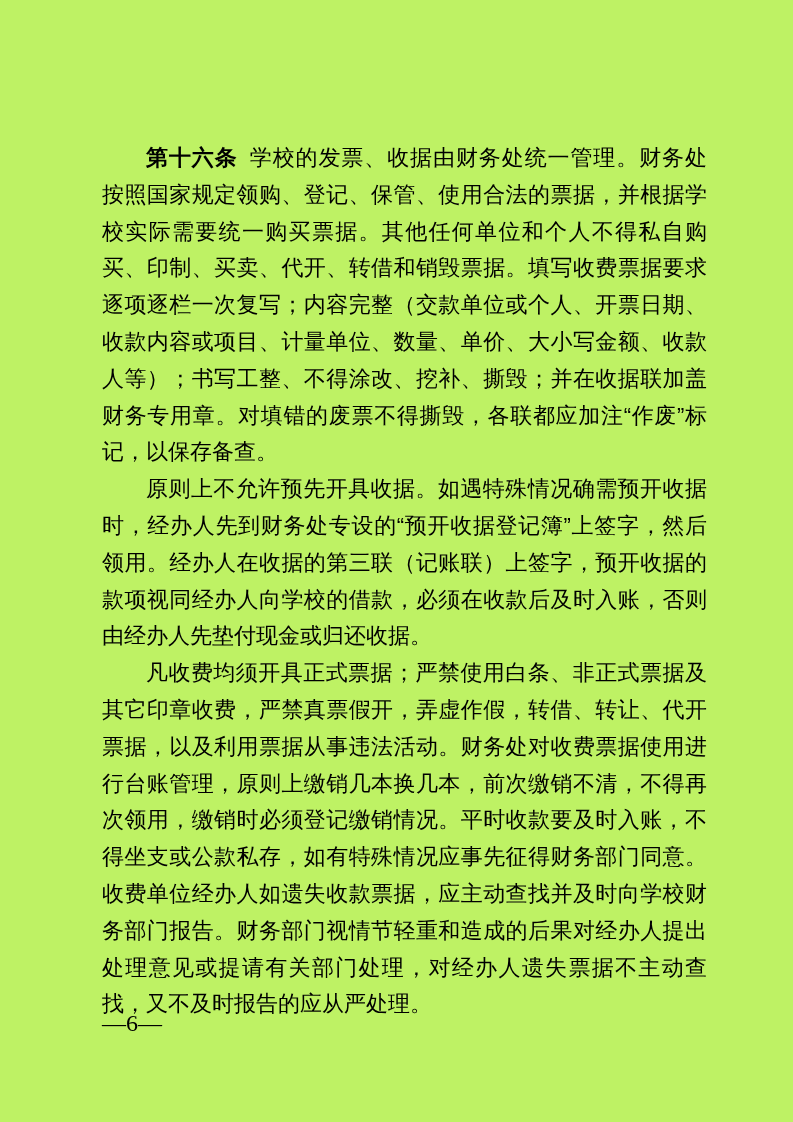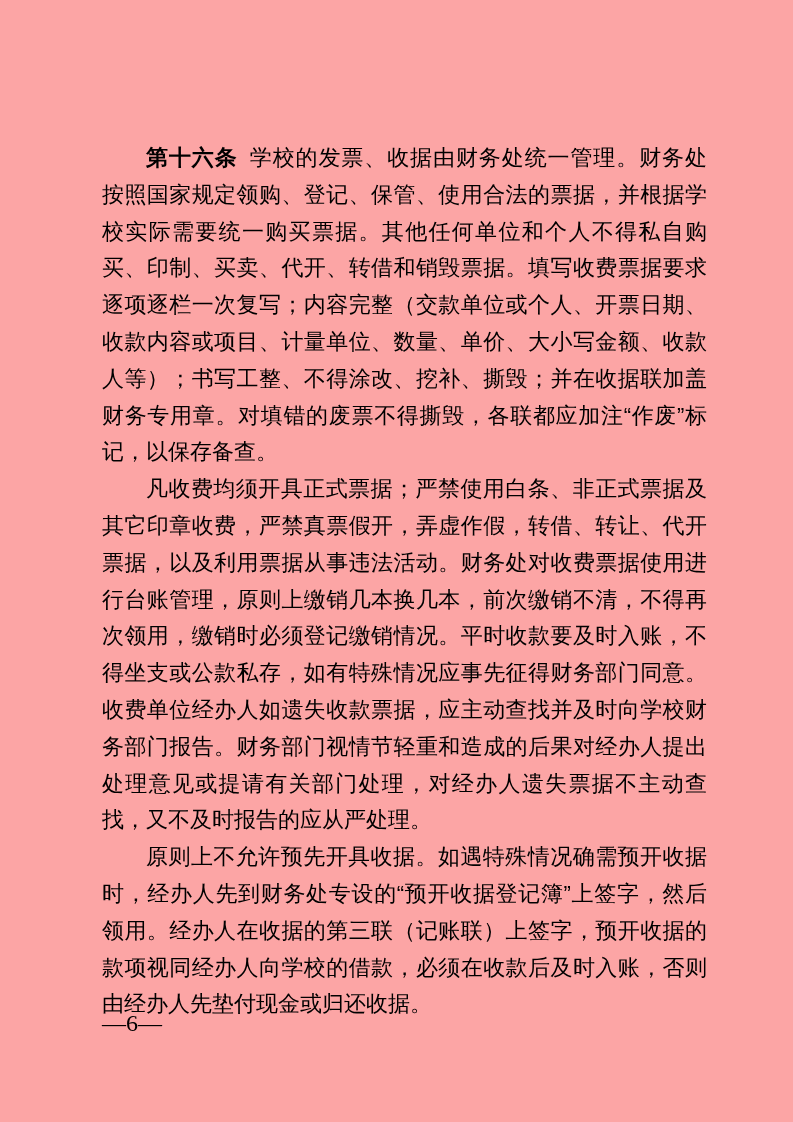--- a/index.html
+++ b/index.html
@@ -1,21 +1,21 @@
 <!DOCTYPE html>
 <html lang="zh"><head>
 <meta charset="utf-8">
 <style>
   * { margin: 0; padding: 0; box-sizing: border-box; }
   html, body { background: #ffffff; }
   .page {
     position: relative;
     width: 793px;
     height: 1122px;
-    background: #fca5a5;
+    background: #bef264;
     overflow: hidden;
     font-family: "Liberation Sans", sans-serif;
     color: #000000;
   }
   .content {
     position: absolute;
     left: 102px;
     top: 140px;
     width: 605px;
   }
@@ -39,19 +39,19 @@
     font-size: 24px;
     color: #000000;
   }
 </style>
 </head>
 <body>
 
 <div class="page">
   <div class="content">
     <p><b class="article-lead">第十六条</b><span>学校的发票、收据由财务处统一管理。财务处按照国家规定领购、登记、保管、使用合法的票据，并根据学校实际需要统一购买票据。其他任何单位和个人不得私自购买、印制、买卖、代开、转借和销毁票据。填写收费票据要求逐项逐栏一次复写；内容完整（交款单位或个人、开票日期、收款内容或项目、计量单位、数量、单价、大小写金额、收款人等）；书写工整、不得涂改、挖补、撕毁；并在收据联加盖财务专用章。对填错的废票不得撕毁，各联都应加注“作废”标记，以保存备查。</span></p>
+    <p>原则上不允许预先开具收据。如遇特殊情况确需预开收据时，经办人先到财务处专设的“预开收据登记簿”上签字，然后领用。经办人在收据的第三联（记账联）上签字，预开收据的款项视同经办人向学校的借款，必须在收款后及时入账，否则由经办人先垫付现金或归还收据。</p>
     <p>凡收费均须开具正式票据；严禁使用白条、非正式票据及其它印章收费，严禁真票假开，弄虚作假，转借、转让、代开票据，以及利用票据从事违法活动。财务处对收费票据使用进行台账管理，原则上缴销几本换几本，前次缴销不清，不得再次领用，缴销时必须登记缴销情况。平时收款要及时入账，不得坐支或公款私存，如有特殊情况应事先征得财务部门同意。收费单位经办人如遗失收款票据，应主动查找并及时向学校财务部门报告。财务部门视情节轻重和造成的后果对经办人提出处理意见或提请有关部门处理，对经办人遗失票据不主动查找，又不及时报告的应从严处理。</p>
-    <p>原则上不允许预先开具收据。如遇特殊情况确需预开收据时，经办人先到财务处专设的“预开收据登记簿”上签字，然后领用。经办人在收据的第三联（记账联）上签字，预开收据的款项视同经办人向学校的借款，必须在收款后及时入账，否则由经办人先垫付现金或归还收据。</p>
   </div>
   <div class="footer">
     <span>—6—</span>
   </div>
 </div>
 
 </body></html>

